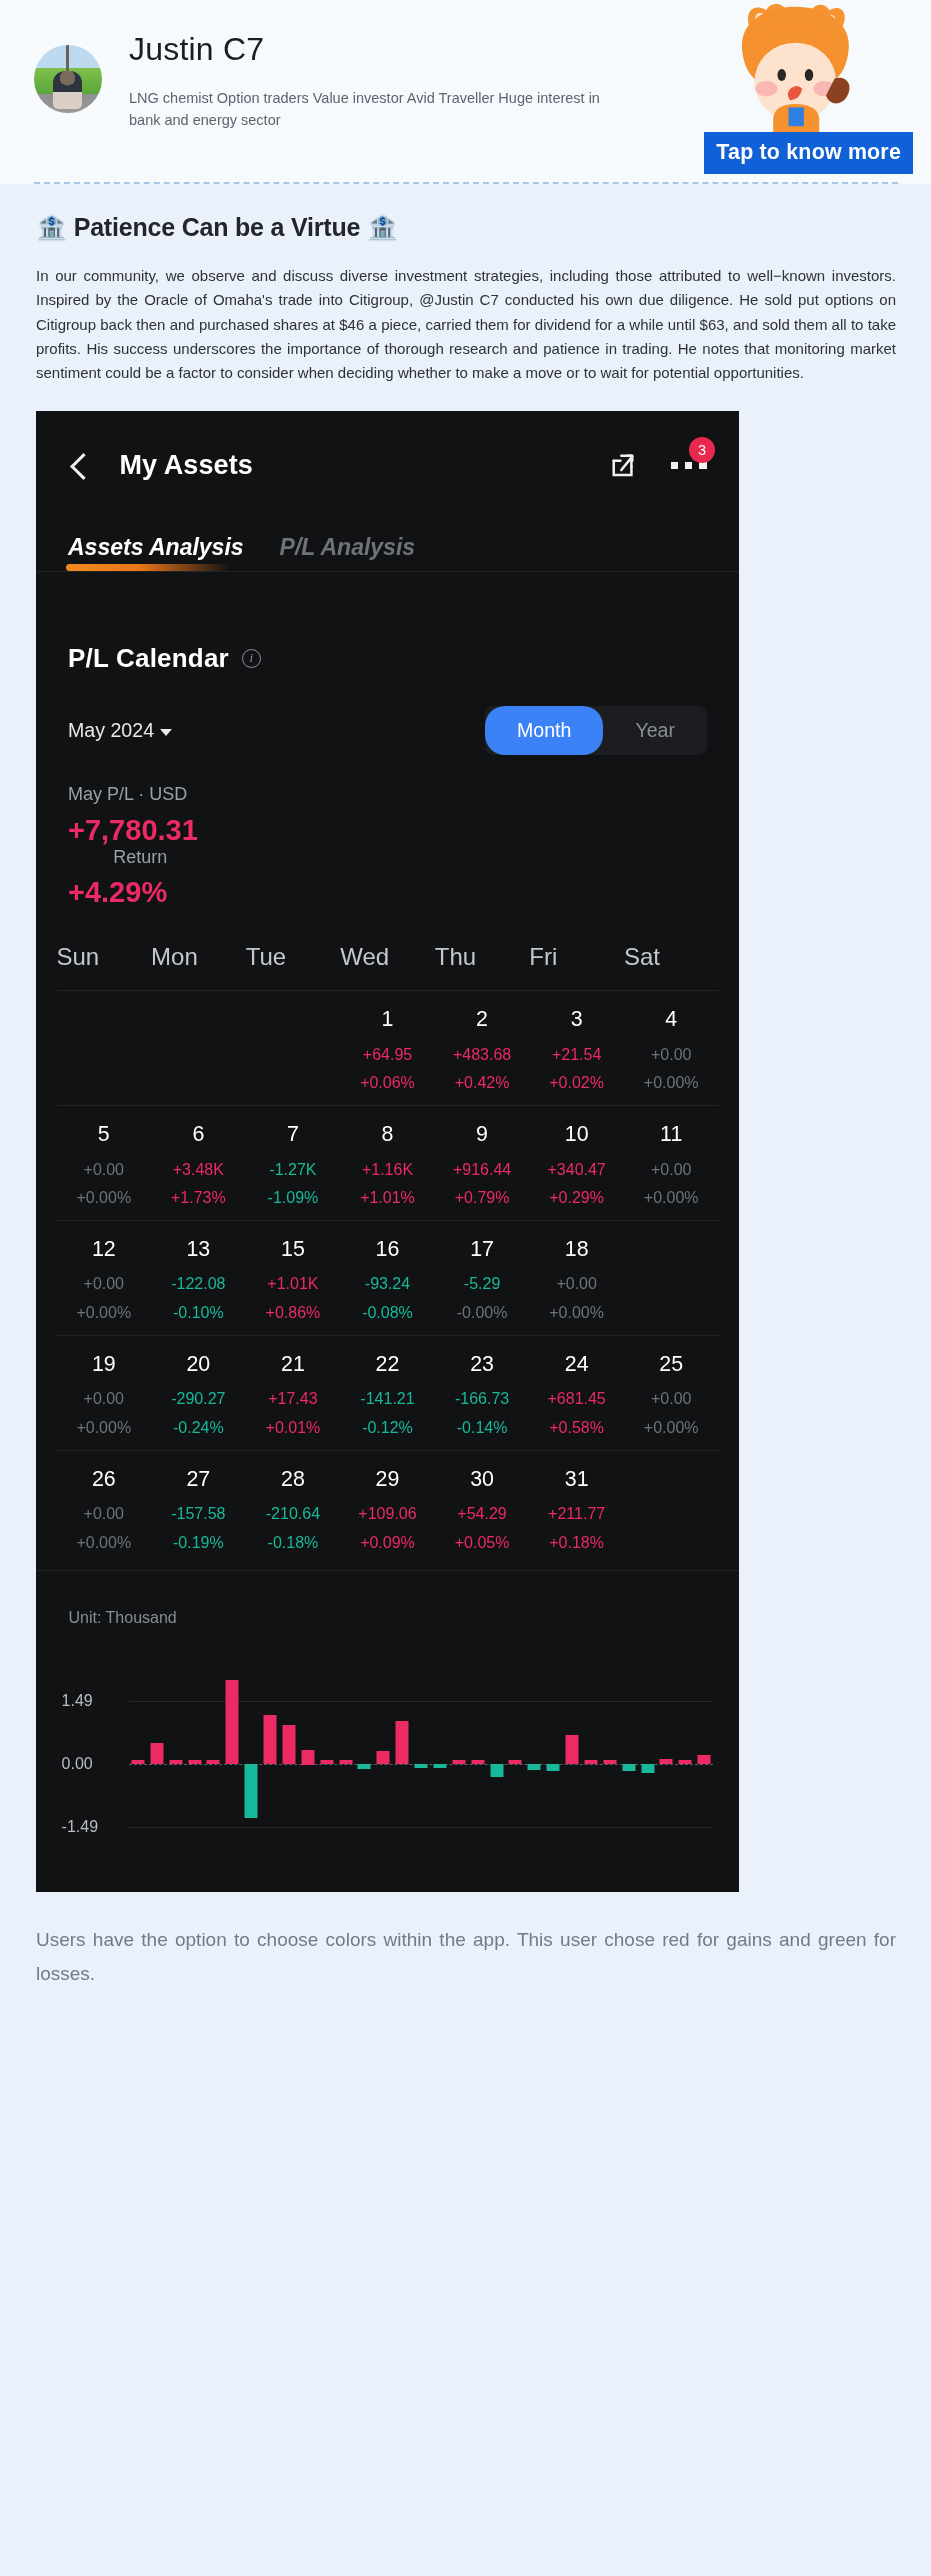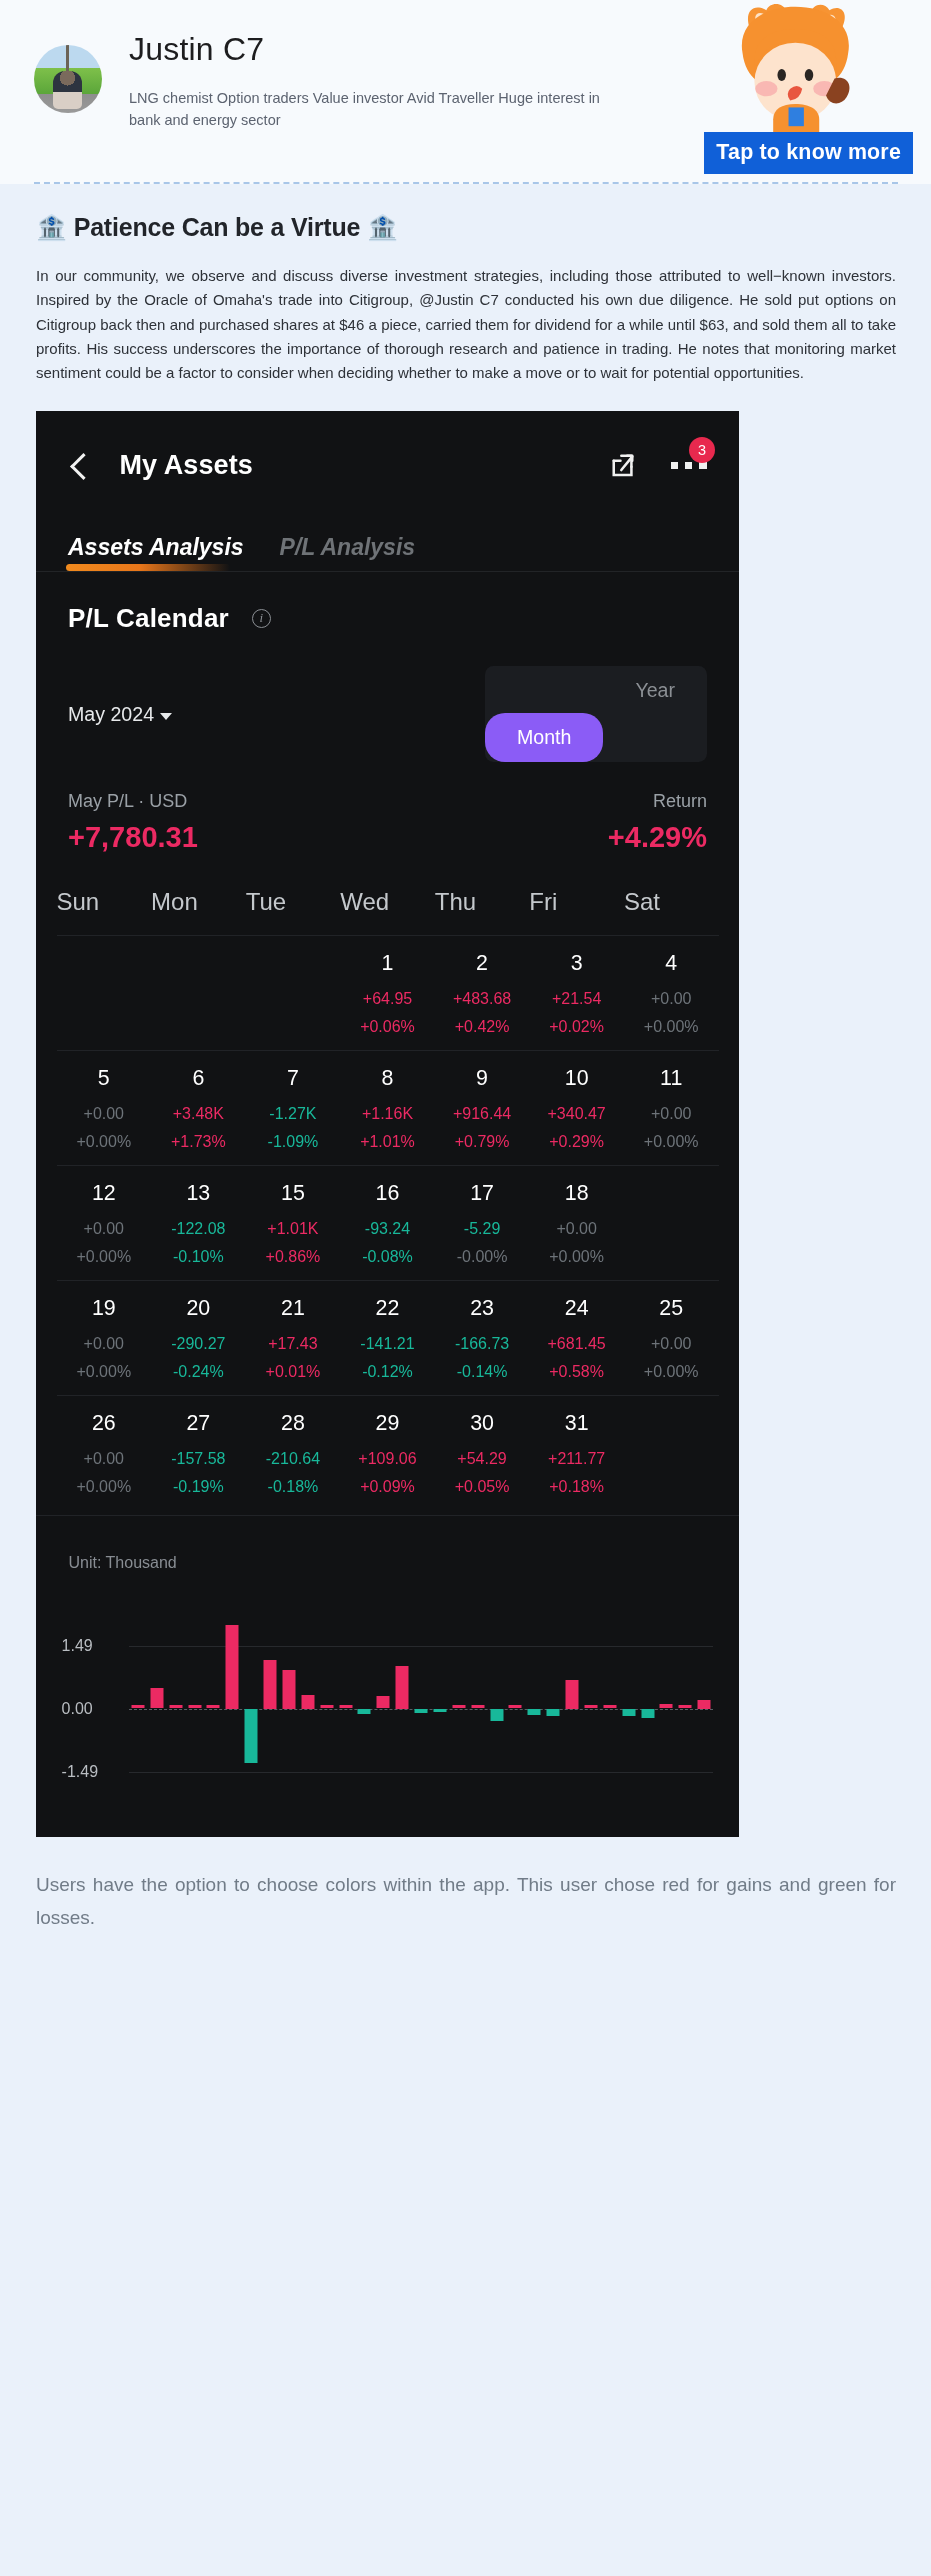--- a/index.html
+++ b/index.html
@@ -129,21 +129,21 @@
     color: #6f7377; padding-bottom: 10.2px; position: relative;
   }
   .tab.active { color: #ffffff; }
   .tab.active::after {
     content:""; position: absolute; left: -1.7px; right: 13.7px; bottom: 0;
     height: 7.7px; border-radius: 4.3px;
     background: linear-gradient(90deg,#f08a1e 0%, #e8761a 45%, rgba(232,118,26,0) 100%);
   }
 
   .pl-header { padding: 31px 32px 0 32px; }
-  .pl-title-row { display: flex; align-items: center; gap: 23px; }
+  .pl-title-row { display: flex; align-items: center; gap: 13px; margin-top: 40px; }
   .pl-title { font-size: 26px; font-weight: 700; letter-spacing:0.2px; }
   .info-icon {
     width: 19px; height: 19px; border-radius: 50%;
     border: 1.4px solid #8b8f94; color: #8b8f94;
     font-size: 13px; line-height: 16px; text-align: center;
     font-family: "Liberation Serif", serif; font-style: italic;
   }
 
   .month-row {
     display: flex; align-items: center;
@@ -155,25 +155,26 @@
     border-right: 6px solid transparent; border-top: 7.7px solid #e7e9eb;
     margin-top: 3.4px;
   }
   .seg {
     margin-left: auto; display: flex; background: #1b1d21; border-radius: 8.5px;
     padding: 0; overflow: hidden;
   }
   .seg-opt {
     font-size: 19.6px; color: #8b8f94; padding: 13px 32px;
   }
-  .seg-opt.active { background: #8b5cf6; color: #ffffff; border-radius: 20px; margin-top: 47px; }
+  .seg-opt.active { background: #3b82f6; color: #ffffff; border-radius: 20px; }
 
   .pl-summary {
     display: flex; justify-content: space-between; align-items: flex-start;
-    padding: 29px 32px 0 32px;
+    padding: 29px 16px 0 32px;
+    flex-direction: column;
   }
   .sum-label { font-size: 18px; color: #9aa0a6; }
   .sum-value { font-size: 29px; font-weight: 700; color: #ec2a63; margin-top: 8.5px; }
   .pl-summary .right { text-align: right; }
 
   
   .cal { padding: 34px 20.5px 0 20.5px; }
   .cal-head, .cal-row { display: grid; grid-template-columns: repeat(7, 1fr); }
   .cal-head div { text-align: left; font-size: 24px; color: #c4c8cc; padding-bottom: 19px; }
   .cal-row { border-top: 0.9px solid #212327; padding: 15.4px 0 13.7px 0; }

